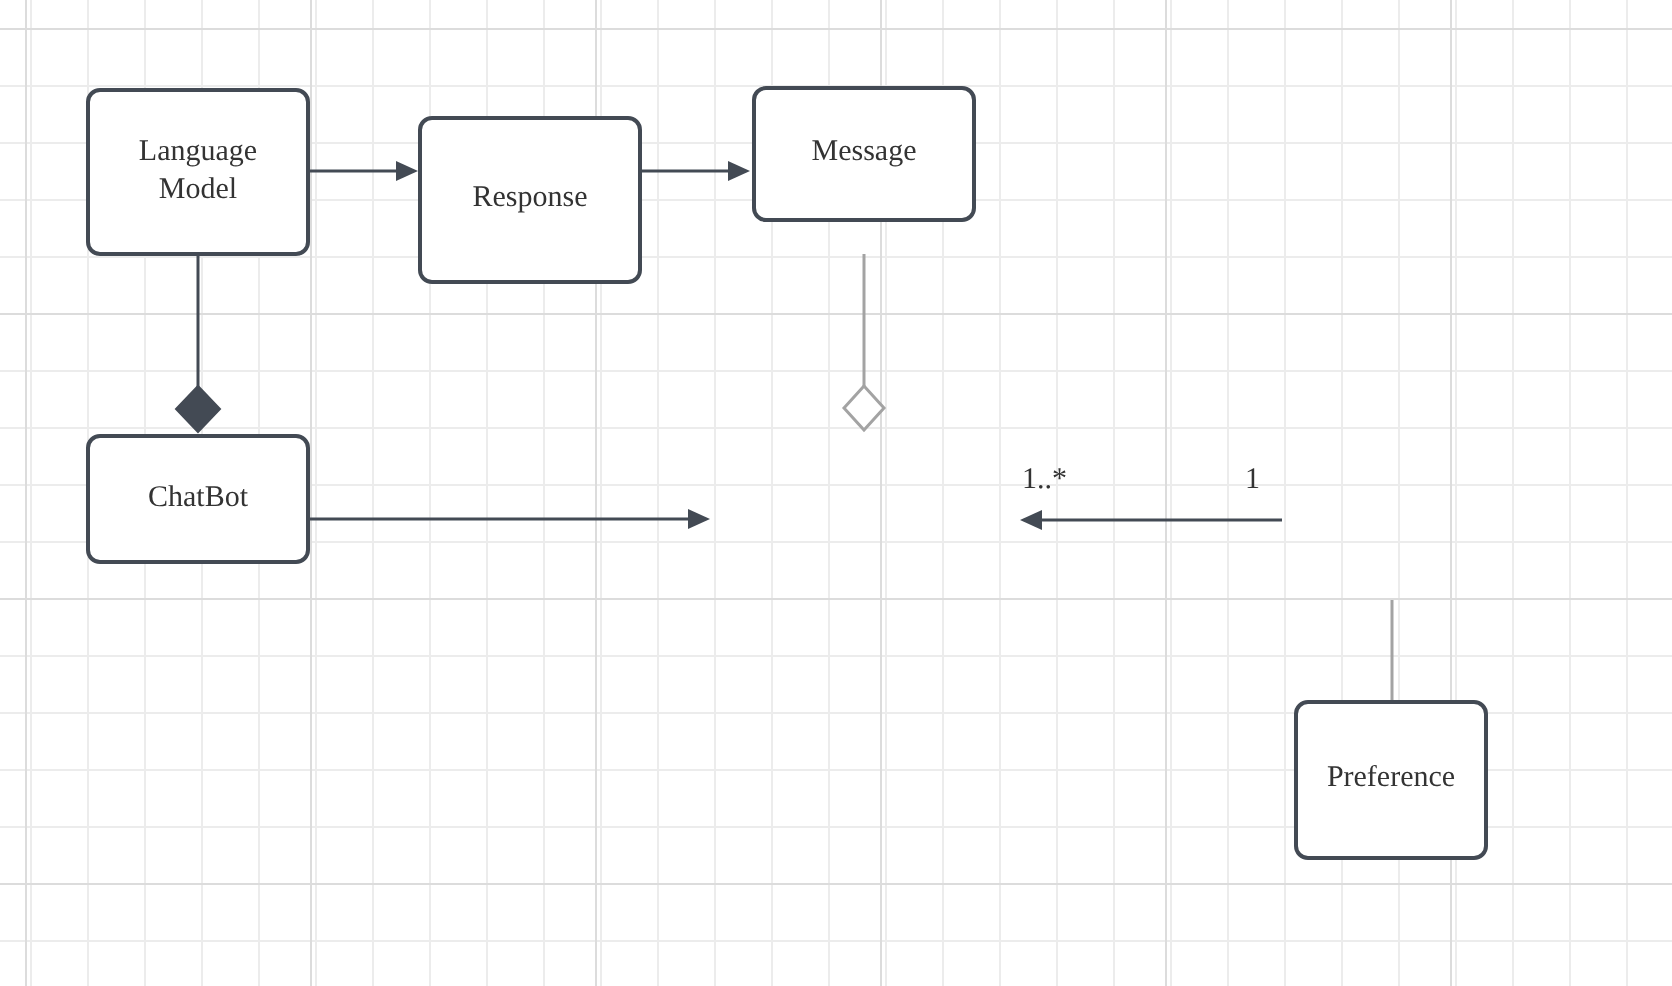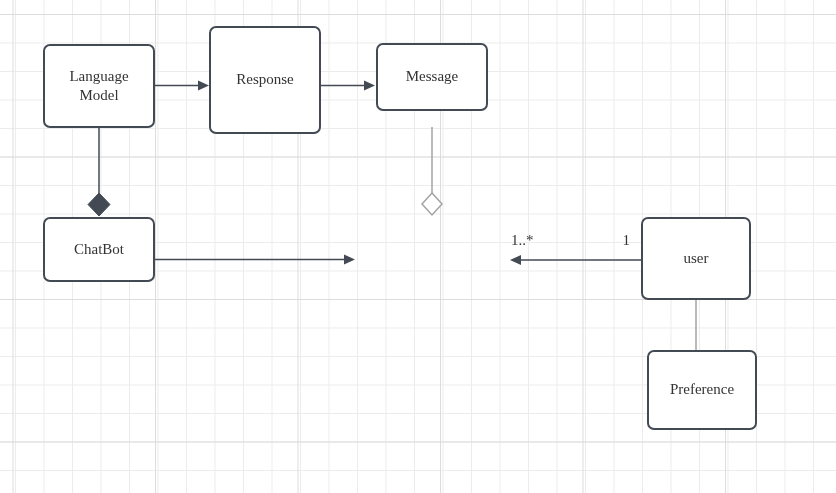--- a/index.html
+++ b/index.html
@@ -96,38 +96,35 @@
     <g>
       <line class="light-line" x1="696" y1="300" x2="696" y2="350"></line>
     </g>
   </svg>
 
   <div class="node" style="left:43px;top:44px;width:112px;height:84px">
     <span>Language
 Model</span>
   </div>
 
-  <div class="node" style="left:209px;top:26px;width:112px;height:108px">
+  <div class="node" style="left:209px;top:58px;width:112px;height:84px">
     <span>Response</span>
   </div>
 
   <div class="node" style="left:376px;top:43px;width:112px;height:68px">
     <span>Message</span>
   </div>
 
   <div class="node" style="left:43px;top:217px;width:112px;height:65px">
     <span>ChatBot</span>
   </div>
 
 
-  <div class="node" style="left:641px;top:217px;width:110px;height:83px">
-    <span>user</span>
-  </div>
 
-  <div class="node" style="left:647px;top:350px;width:110px;height:80px">
+  <div class="node" style="left:647px;top:350px;width:97px;height:80px">
     <span>Preference</span>
   </div>
 
   <div class="edge-label" style="left:511px;top:231px">1..*</div>
 
   <div class="edge-label" style="left:608px;top:231px;width:22px;text-align:right">1</div>
 
 </div>
 
 </body></html>

